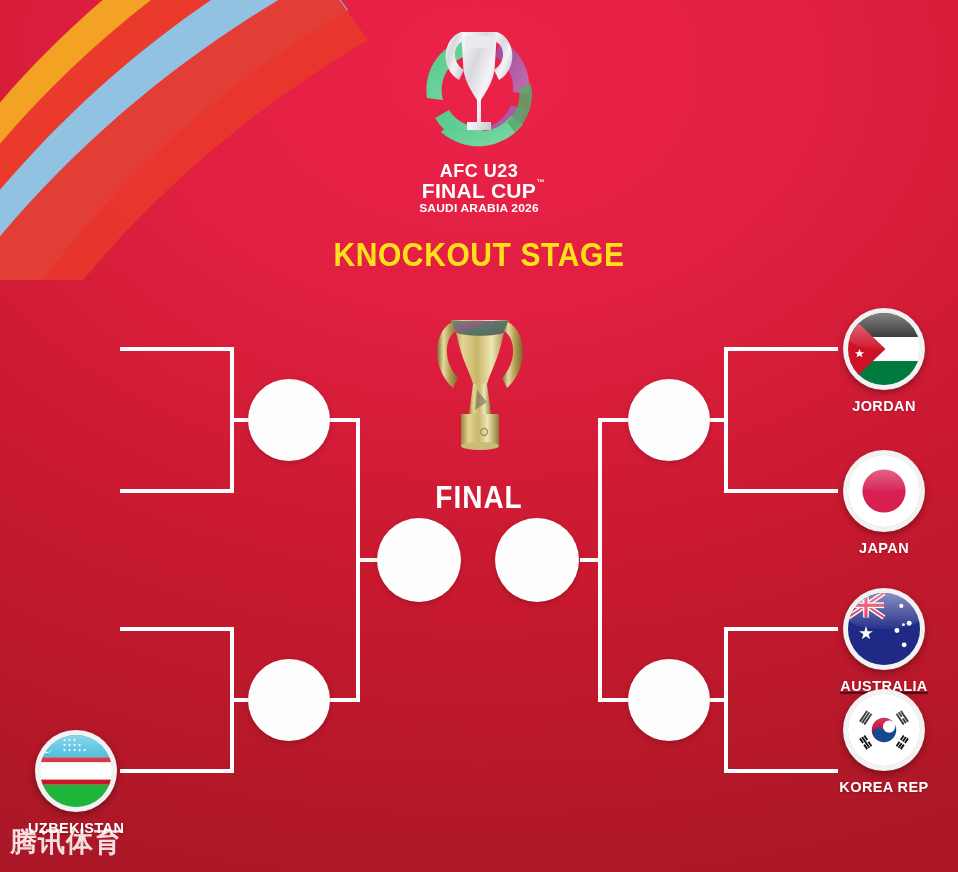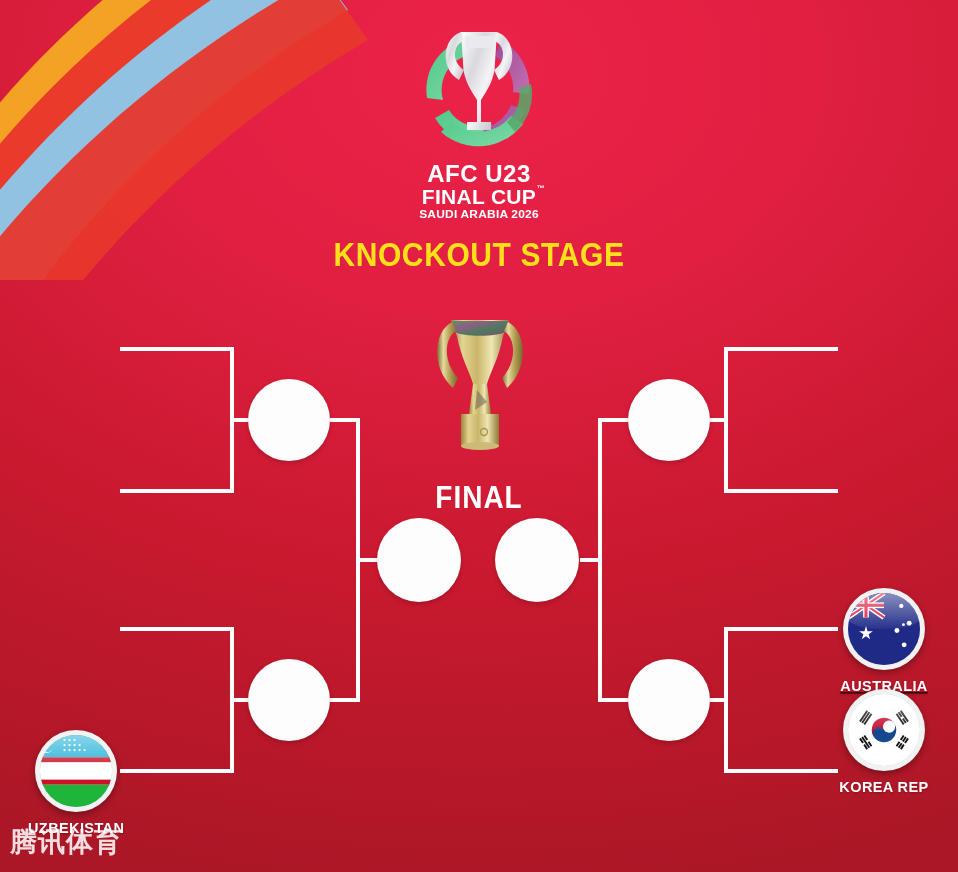--- a/index.html
+++ b/index.html
@@ -18,21 +18,21 @@
       radial-gradient(ellipse 120% 95% at 50% 8%, #ec2249 0%, #e01f41 30%, #c8192f 62%, #ab1726 100%);
   }
   
   .ribbons { position:absolute; left:-70px; top:-140px; width:460px; height:420px; }
   .ribbons svg { display:block; }
 
   
   .logo-wrap { position:absolute; left:393px; top:22px; width:172px; height:200px; text-align:center; }
   .logo-mark { width:172px; height:140px; }
   .logo-text { margin-top:-4px; line-height:1.0; color:#fff; }
-  .logo-l1 { font-size:24px; font-weight:bold; letter-spacing:0.5px; }
+  .logo-l1 { font-size:18px; font-weight:bold; letter-spacing:0.5px; }
   .logo-l2 { font-size:21px; font-weight:bold; letter-spacing:0.3px; position:relative; display:inline-block;}
   .logo-tm { font-size:8px; position:absolute; top:-1px; right:-9px; font-weight:bold;}
   .logo-l3 { font-size:11.5px; font-weight:bold; letter-spacing:0.2px; margin-top:2px;
              transform:scaleX(1.04); }
 
   
   .heading {
     position:absolute; left:0; top:236px; width:958px; text-align:center;
     color:#ffe11a; font-size:30px; font-weight:bold; letter-spacing:0.6px;
     transform:scaleY(1.12); transform-origin:top center;
@@ -196,21 +196,46 @@
               <circle cx="48" cy="21" r="1.5"></circle>
               <circle cx="55" cy="21" r="1.5"></circle>
               <circle cx="62" cy="21" r="1.5"></circle>
           </g>
         </svg>
       </div>
     </div>
     <div class="tname">UZBEKISTAN</div>
   </div>
 
-
+  <div class="team" style="left:836px; top:308px;">
+    <div class="badge">
+      <div class="disc">
+        <svg viewBox="0 0 100 100" width="100%" height="100%">
+          <rect width="100" height="33.4" y="0" fill="#111111"></rect>
+          <rect width="100" height="33.3" y="33.4" fill="#ffffff"></rect>
+          <rect width="100" height="33.3" y="66.7" fill="#007a3d"></rect>
+          <polygon points="0,0 52,50 0,100" fill="#ce1126"></polygon>
+          <polygon points="16,50 17.8,54.4 22.5,54.4 18.7,57.2 20.2,61.6 16,58.9 11.8,61.6 13.3,57.2 9.5,54.4 14.2,54.4" fill="#fff"></polygon>
+        </svg>
+      </div>
+    </div>
+    <div class="tname">JORDAN</div>
+  </div>
+
+  <div class="team" style="left:836px; top:450px;">
+    <div class="badge">
+      <div class="disc">
+        <svg viewBox="0 0 100 100" width="100%" height="100%">
+          <rect width="100" height="100" fill="#ffffff"></rect>
+          <circle cx="50" cy="50" r="30" fill="#d71f52"></circle>
+        </svg>
+      </div>
+    </div>
+    <div class="tname">JAPAN</div>
+  </div>
 
   <div class="team" style="left:836px; top:588px;text-decoration:underline;">
     <div class="badge">
       <div class="disc">
         <svg viewBox="0 0 100 100" width="100%" height="100%">
           <rect width="100" height="100" fill="#1f2a87"></rect>
           <g>
             <rect x="0" y="0" width="50" height="34" fill="#1f2a87"></rect>
             <path d="M0,0 L50,34 M50,0 L0,34" stroke="#fff" stroke-width="7"></path>
             <path d="M0,0 L50,34 M50,0 L0,34" stroke="#e1133b" stroke-width="3"></path>

